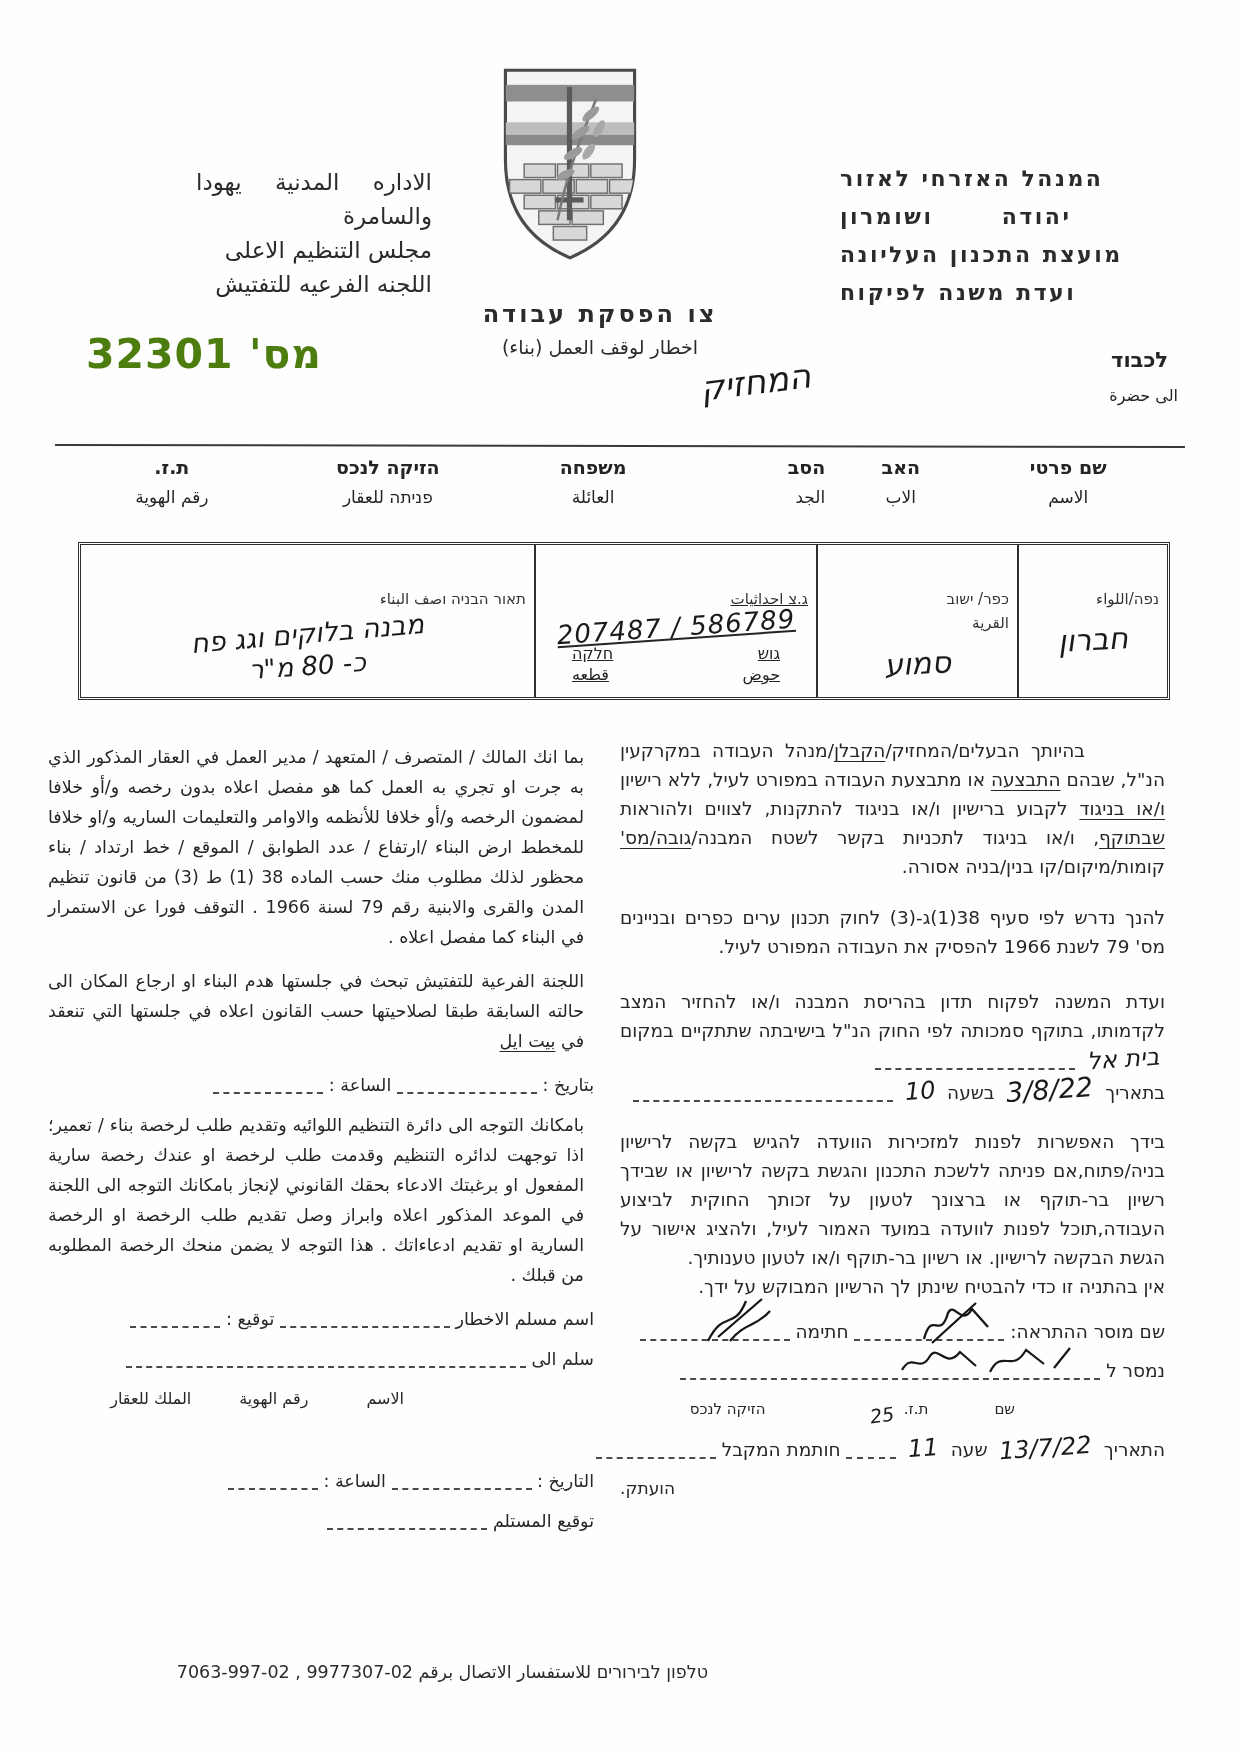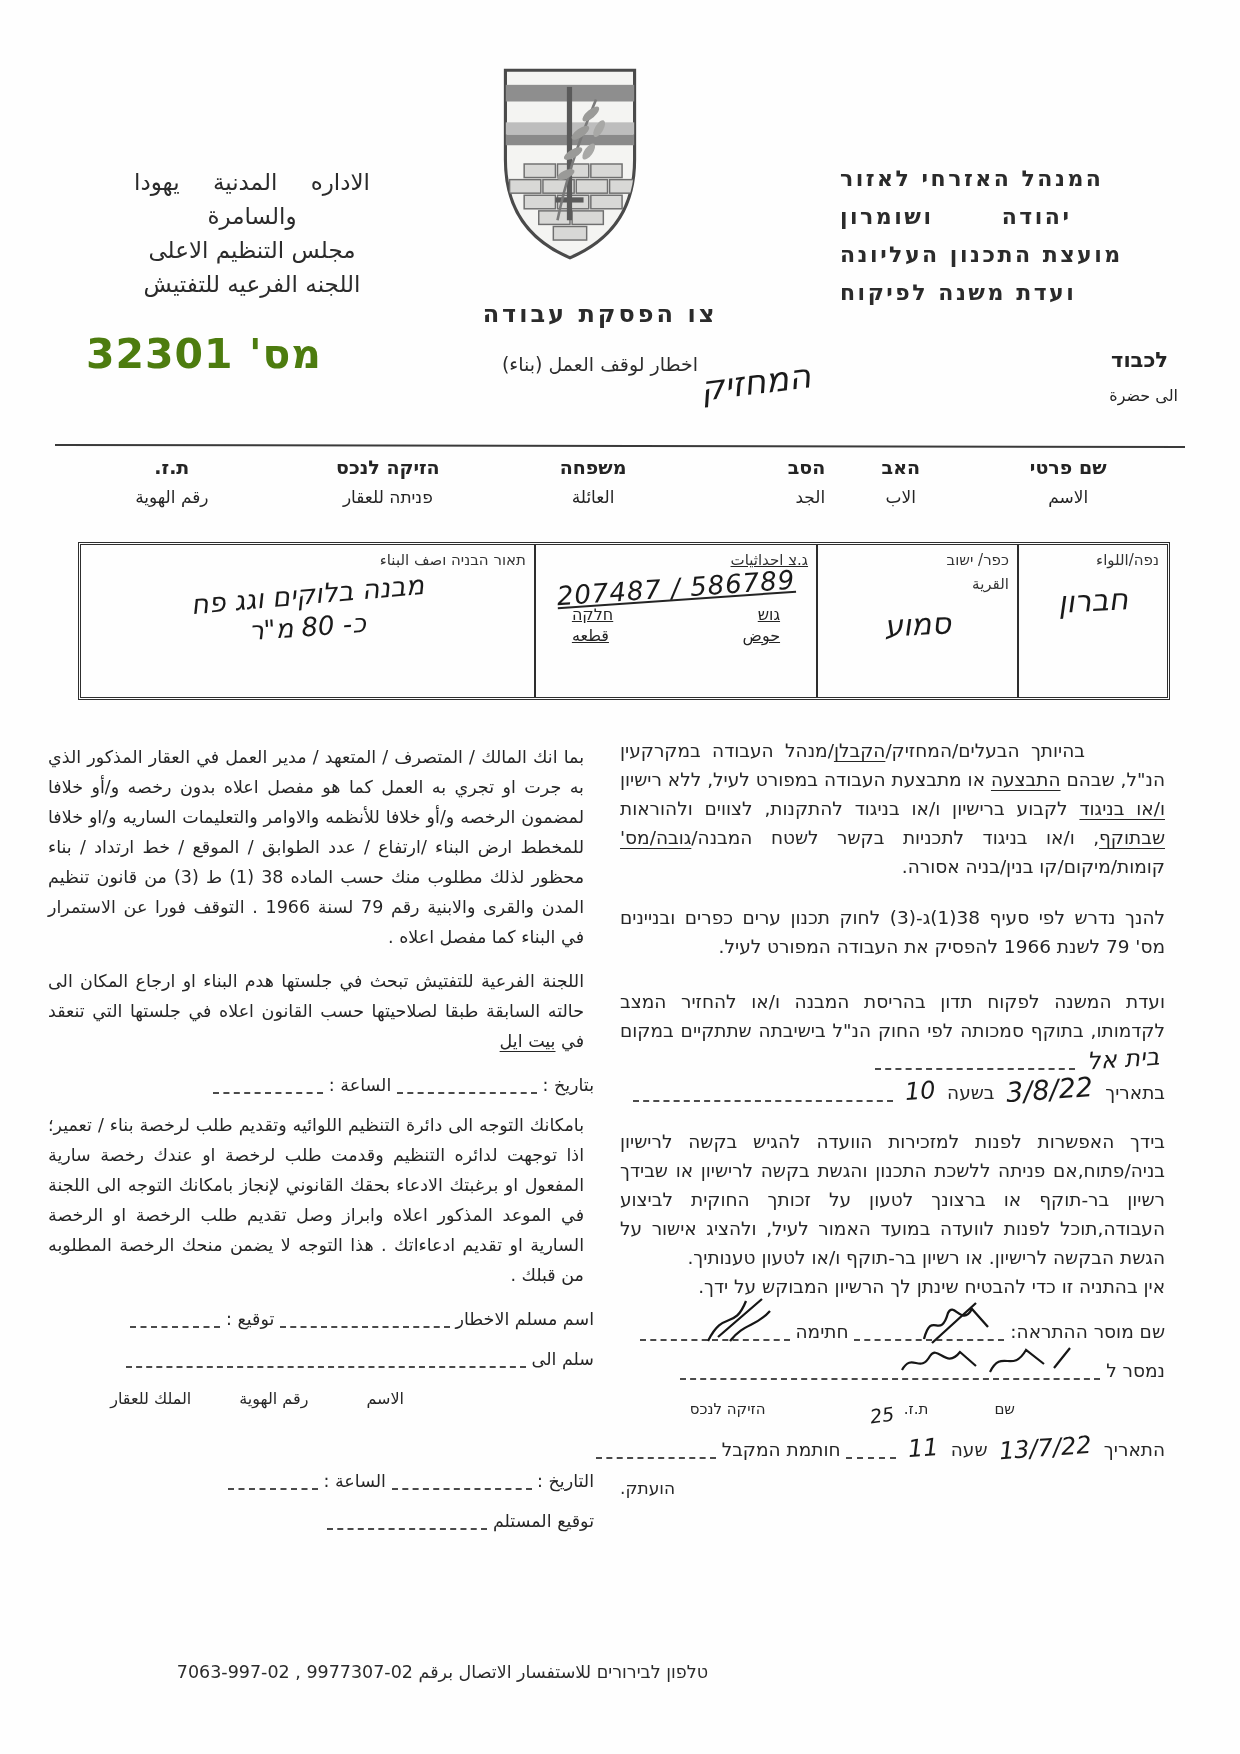--- a/index.html
+++ b/index.html
@@ -6,47 +6,47 @@
   .page{
     position:relative;width:1240px;height:1754px;margin:0 auto;
     background:#fefefe;color:#242424;overflow:hidden;
     font-family:"DejaVu Sans",sans-serif;
   }
   
   .hdr-right{position:absolute;top:160px;right:100px;width:300px;direction:rtl;
     text-align:left;font-size:22px;font-weight:bold;letter-spacing:2.5px;line-height:38px;color:#2b2b2b;}
   .hdr-right .spread{word-spacing:58px;}
   .hdr-left{position:absolute;top:165px;left:72px;width:360px;direction:rtl;
-    text-align:center;font-size:23px;line-height:34px;color:#2b2b2b;}
+    text-align:right;font-size:23px;line-height:34px;color:#2b2b2b;}
   .hdr-left .gap1{word-spacing:26px;}
   .emblem{position:absolute;top:64px;left:496px;width:148px;height:200px;}
   .title-he{position:absolute;top:300px;left:430px;width:340px;text-align:center;
     font-size:24px;font-weight:bold;letter-spacing:3px;color:#2b2b2b;}
-  .title-ar{position:absolute;top:336px;left:420px;width:360px;text-align:center;font-size:19px;color:#2b2b2b;margin-top:17px;}
+  .title-ar{position:absolute;top:336px;left:420px;width:360px;text-align:center;font-size:19px;color:#2b2b2b;}
   .serial{position:absolute;top:330px;left:86px;direction:rtl;font-size:41px;font-weight:bold;
     letter-spacing:1px;color:#4d7c0f;}
   .to-he{position:absolute;top:348px;right:72px;font-size:21px;font-weight:bold;direction:rtl;}
   .to-ar{position:absolute;top:386px;right:62px;font-size:16px;direction:rtl;text-align:right;}
   
   .hw{font-style:italic;color:#1a1a1a;}
   .addressee-hw{position:absolute;top:362px;left:700px;font-size:34px;transform:rotate(-7deg);}
   .rule{position:absolute;top:445px;left:55px;width:1130px;border-top:2px solid #3a3a3a;transform:rotate(0.1deg);}
   
   .rtable{position:absolute;top:456px;left:80px;width:1080px;direction:rtl;display:flex;}
   .rcell{text-align:center;}
   .rc0{width:17%;} .rc1{width:14%;} .rc2{width:14%;text-align:right;} .rc3{width:15%;} .rc4{width:23%;} .rc5{width:17%;}
   .rhe{font-size:19px;font-weight:bold;}
   .rar{font-size:17px;margin-top:9px;}
   
   .lbox{position:absolute;top:542px;left:78px;width:1086px;height:152px;
     border:3px double #2e2e2e;display:flex;direction:rtl;}
   .lcol{border-left:2px solid #2e2e2e;padding:6px 8px;position:relative;}
   .lcol:last-child{border-left:none;}
   .c-district{width:13%;} .c-village{width:18%;} .c-coords{width:26%;text-decoration:underline;} .c-desc{width:43%;}
-  .lhdr{font-size:15px;text-align:right;color:#333;}
+  .lhdr{font-size:15px;text-align:right;color:#333;margin-top:39px;}
   .lhdr.ar{margin-top:6px;}
   .lval{font-size:30px;text-align:center;margin-top:14px;transform:rotate(-3deg);}
   .coordsval{font-size:26px;text-align:center;margin-top:4px;transform:rotate(-4deg);letter-spacing:1px;direction:ltr;}
   .subrow{display:flex;justify-content:space-between;padding:0 28px;font-size:16px;margin-top:2px;}
   .descval1{font-size:27px;text-align:center;margin-top:10px;transform:rotate(-5deg);}
   .descval2{font-size:26px;text-align:center;margin-top:2px;transform:rotate(-4deg);}
   
   .body-he{position:absolute;top:736px;right:75px;width:545px;direction:rtl;
     font-size:18.5px;line-height:29px;text-align:justify;color:#262626;}
   .body-he p{margin:0;}

